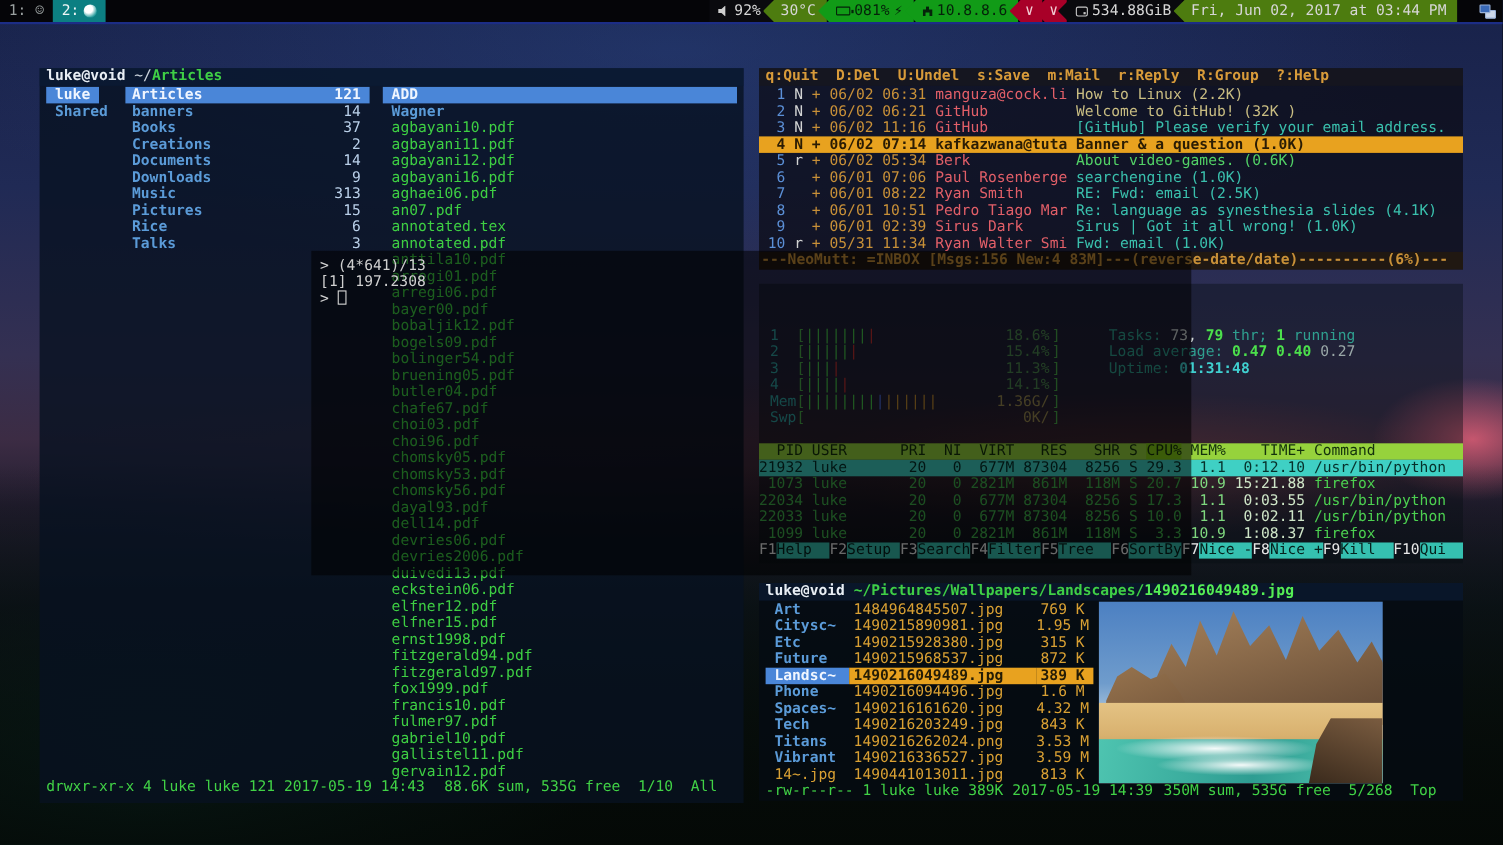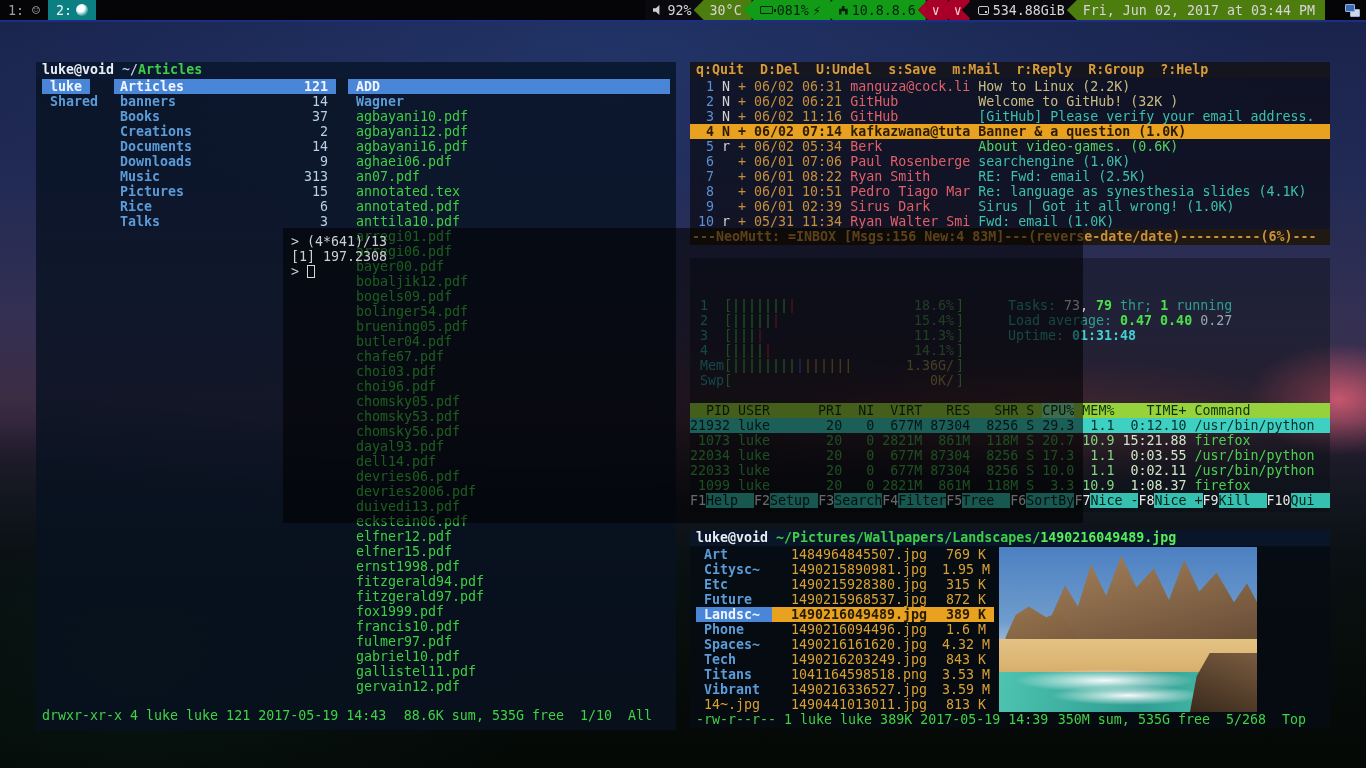--- a/index.html
+++ b/index.html
@@ -81,32 +81,32 @@
   .meter{position:absolute;white-space:pre;color:#2f9f9f;}
   .mlabel{color:#2f9f9f;} .mbrack{color:#4aa84a;}
   .mbox{display:inline-block;width:224px;height:15px;position:relative;vertical-align:top;overflow:hidden;}
   .tick-g{color:#46c24a;} .tick-r{color:#c03030;} .tick-b{color:#4a6ad8;} .tick-o{color:#c08a30;}
   .mpct{position:absolute;right:2px;top:0;color:#4c8850;}
   .mpct.memv{color:#9a8a50;}
   .hinfo{position:absolute;white-space:pre;color:#2f9f8f;}
   .hv-white{color:#cfd6d6;} .hv-green{color:#4ce04c;font-weight:bold;} .hv-dim{color:#9aa8a8;}
   .hv-cyan{color:#40d0d0;font-weight:bold;}
   #htop-head{position:absolute;left:0;top:145px;width:100%;height:15px;background:#96d23c;color:#14320c;white-space:pre;overflow:hidden;}
-  #htop-head .hdr-cpu{background:#86efac;}
+  #htop-head .hdr-cpu{background:#84cc16;}
   #htop-rows{position:absolute;left:0;top:160px;width:100%;}
   .prow{height:15px;white-space:pre;overflow:hidden;}
   .prow .c-base{color:#3fae4a;} .prow .c-mem{color:#7fd87f;} .prow .c-time{color:#cfe6c8;} .prow .c-cmd{color:#4cd050;}
   .prow.sel{background:#3fd0c4;} .prow.sel span{color:#06302a !important;}
   #htop-fkeys{position:absolute;left:0;top:235px;width:100%;height:15px;white-space:pre;overflow:hidden;}
   .fk-key{color:#e8e8e8;} .fk-act{background:#35c0b0;color:#06201c;}
   
   #rb-rows{position:absolute;left:0;top:17px;width:330px;}
   .brow{height:15px;white-space:pre;display:flex;padding-left:6px;}
   .b-dir{display:inline-block;width:76px;}
-  .b-file{display:inline-block;width:170px;padding-left:4px;text-align:center;}
+  .b-file{display:inline-block;width:170px;padding-left:4px;}
   .b-size{display:inline-block;width:52px;text-align:right;}
   
   #preview{position:absolute;left:309px;top:17px;width:258px;height:165px;overflow:hidden;
     background:linear-gradient(180deg,#4c80c2 0%,#6f9ccc 45%,#a9c4dc 62%,#c2d2e0 68%);}
   .rock-main{position:absolute;left:18%;top:4%;width:84%;height:64%;
     background:linear-gradient(165deg,#a5815a 0%,#8a6a4a 40%,#5f4632 100%);
     clip-path:polygon(0 100%,3% 58%,9% 30%,15% 50%,21% 10%,28% 40%,35% 2%,42% 32%,50% 14%,57% 44%,64% 6%,71% 36%,79% 18%,87% 46%,93% 28%,100% 55%,100% 100%);}
   .rock-left{position:absolute;left:1%;top:36%;width:32%;height:44%;
     background:linear-gradient(160deg,#97744e,#6b4e36);
     clip-path:polygon(0 100%,5% 42%,17% 12%,33% 0,54% 15%,70% 8%,86% 32%,100% 62%,100% 100%);}
@@ -223,20 +223,21 @@
         </div>
         <div class="r2row">
           <span class="dirname">Talks</span>
           <span class="count">3</span>
         </div>
       </div>
     <div class="col" id="rl-files" style="left:312px;width:322px;">
         <div class="trow sel-blue"><span> ADD                                   </span></div>
         <div class="trow"><span class="dirname"> Wagner                                </span></div>
         <div class="trow"><span class="filegreen"> agbayani10.pdf                        </span></div>
+        <div class="trow"><span class="filegreen"> agbayani11.pdf                        </span></div>
         <div class="trow"><span class="filegreen"> agbayani12.pdf                        </span></div>
         <div class="trow"><span class="filegreen"> agbayani16.pdf                        </span></div>
         <div class="trow"><span class="filegreen"> aghaei06.pdf                          </span></div>
         <div class="trow"><span class="filegreen"> an07.pdf                              </span></div>
         <div class="trow"><span class="filegreen"> annotated.tex                         </span></div>
         <div class="trow"><span class="filegreen"> annotated.pdf                         </span></div>
         <div class="trow"><span class="filegreen"> anttila10.pdf                         </span></div>
         <div class="trow"><span class="filegreen"> arregi01.pdf                          </span></div>
         <div class="trow"><span class="filegreen"> arregi06.pdf                          </span></div>
         <div class="trow"><span class="filegreen"> bayer00.pdf                           </span></div>
@@ -319,21 +320,21 @@
     <div class="rtitle"><span class="t-user">luke@void</span><span class="t-dir"> ~/Pictures/Wallpapers/Landscapes/</span><span class="t-file">1490216049489.jpg</span></div>
     <div id="rb-rows">
         <div class="brow"><span class="b-dir dirname"> Art</span><span class="b-file fileorange">1484964845507.jpg</span><span class="b-size fileorange">769 K </span></div>
         <div class="brow"><span class="b-dir dirname"> Citysc~</span><span class="b-file fileorange">1490215890981.jpg</span><span class="b-size fileorange">1.95 M </span></div>
         <div class="brow"><span class="b-dir dirname"> Etc</span><span class="b-file fileorange">1490215928380.jpg</span><span class="b-size fileorange">315 K </span></div>
         <div class="brow"><span class="b-dir dirname"> Future</span><span class="b-file fileorange">1490215968537.jpg</span><span class="b-size fileorange">872 K </span></div>
         <div class="brow"><span class="b-dir sel-blue"> Landsc~</span><span class="b-file sel-amber">1490216049489.jpg</span><span class="b-size sel-amber">389 K </span></div>
         <div class="brow"><span class="b-dir dirname"> Phone</span><span class="b-file fileorange">1490216094496.jpg</span><span class="b-size fileorange">1.6 M </span></div>
         <div class="brow"><span class="b-dir dirname"> Spaces~</span><span class="b-file fileorange">1490216161620.jpg</span><span class="b-size fileorange">4.32 M </span></div>
         <div class="brow"><span class="b-dir dirname"> Tech</span><span class="b-file fileorange">1490216203249.jpg</span><span class="b-size fileorange">843 K </span></div>
-        <div class="brow"><span class="b-dir dirname"> Titans</span><span class="b-file fileorange">1041164598518.png</span><span class="b-size fileorange">3.53 M </span></div>
+        <div class="brow"><span class="b-dir dirname"> Titans</span><span class="b-file fileorange">1490216262024.png</span><span class="b-size fileorange">3.53 M </span></div>
         <div class="brow"><span class="b-dir dirname"> Vibrant</span><span class="b-file fileorange">1490216336527.jpg</span><span class="b-size fileorange">3.59 M </span></div>
         <div class="brow"><span class="b-dir fileorange"> 14~.jpg</span><span class="b-file fileorange">1490441013011.jpg</span><span class="b-size fileorange">813 K </span></div>
       </div>
     <div id="preview">
       <div class="rock-main"></div>
       <div class="rock-left"></div>
       <div class="arch-hole"></div>
       <div class="beach"></div>
       <div class="sea"></div>
       <div class="foam f1"></div>

